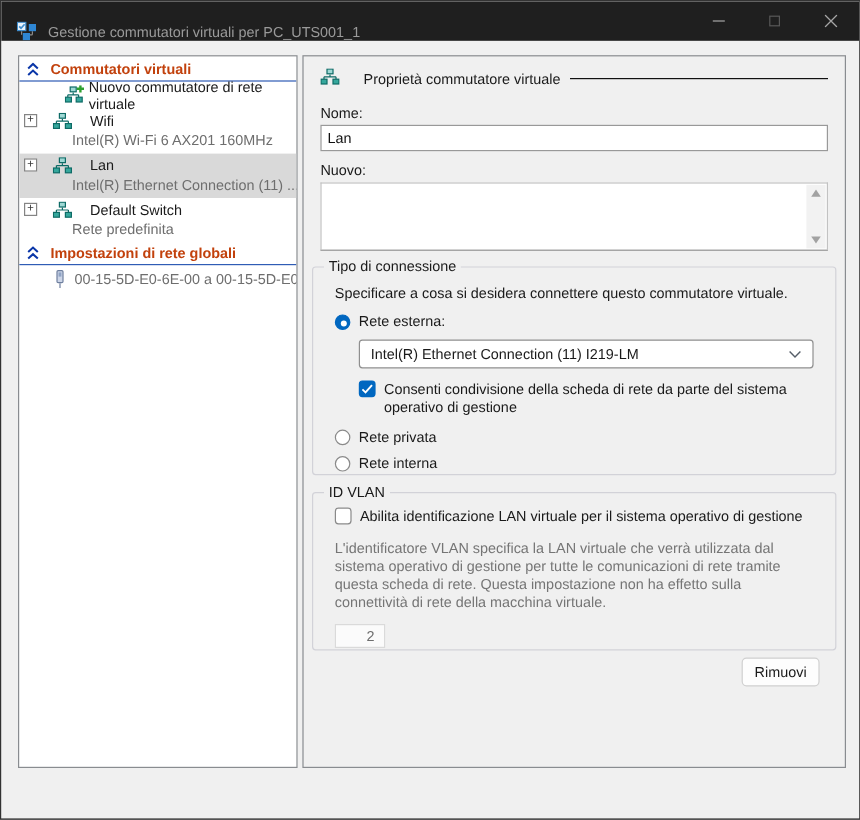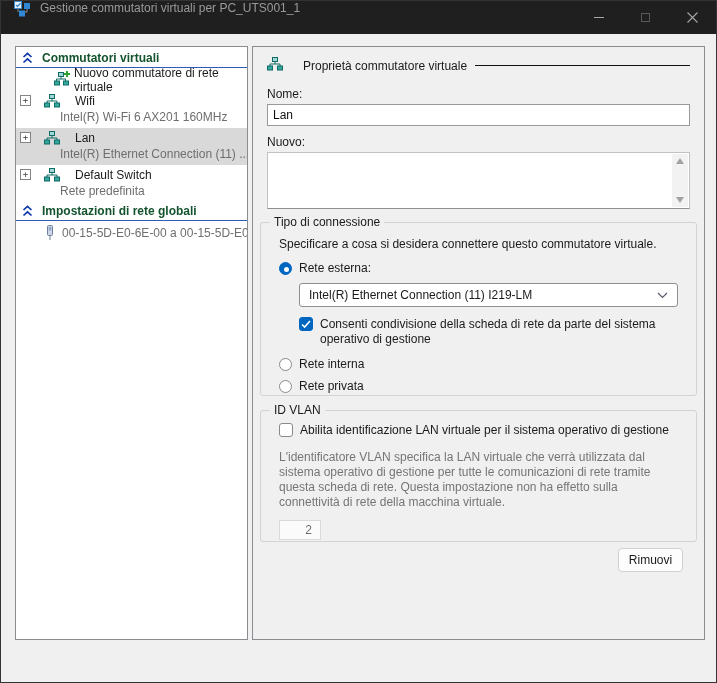--- a/index.html
+++ b/index.html
@@ -3,35 +3,35 @@
 <meta charset="utf-8">
 <style>
   html,body{margin:0;padding:0;background:#000;}
   *{box-sizing:border-box;}
   .window{
     position:relative;width:717px;height:683px;background:#f0f0f0;
     font-family:"Liberation Sans",sans-serif;font-size:12px;color:#1a1a1a;
     border:1px solid #333;overflow:hidden;
   }
   
-  .titlebar{height:33px;background:#1f1f1f;display:flex;align-items:flex-start;}
+  .titlebar{height:33px;background:#1f1f1f;display:flex;align-items:flex-end;}
   .title-icon{margin-left:13px;width:16px;height:16px;flex:0 0 auto;}
   .title-text{margin-left:10px;color:#9a9a9a;font-size:12px;white-space:nowrap;}
   .win-controls{margin-left:auto;display:flex;height:100%;}
   .win-btn{width:47px;height:100%;display:flex;align-items:center;justify-content:center;}
   .glyph-min{width:10px;height:1px;background:#a6a6a6;}
   .glyph-max{width:9px;height:9px;border:1px solid #585858;}
   
   .sidebar{
     position:absolute;left:14px;top:45px;width:233px;height:594px;
     background:#fff;border:1px solid #898c90;overflow:hidden;padding-top:2px;
   }
   .section-header{
     display:flex;align-items:center;height:19px;padding-left:6px;
-    color:#14532d;font-weight:bold;border-bottom:1px solid #2f5cb5;margin-bottom:1px;
+    color:#c2410c;font-weight:bold;border-bottom:1px solid #2f5cb5;margin-bottom:1px;
   }
   .section-header .chev{margin-right:9px;display:flex;}
   .row-new{display:flex;align-items:center;height:22px;padding-left:38px;}
   .row-new .sw-icon{margin-right:4px;}
   .tree-item{position:relative;padding:2px 0 3px 0;}
   .tree-item.selected{background:#d9d9d9;}
   .expander{
     position:absolute;left:4px;top:4px;width:11px;height:11px;background:#fff;
     border:1px solid #848484;font:9px/9px "DejaVu Sans Mono",monospace;color:#3c3c3c;
     display:flex;align-items:center;justify-content:center;
@@ -274,25 +274,25 @@
         <span class="checkbox checked">
           <svg width="10" height="9" viewBox="0 0 10 9">
               <path d="M1 4.5 L3.6 7 L9 1" stroke="#fff" stroke-width="1.6" fill="none"></path>
             </svg>
         </span>
         <span class="check-label" style="max-width:360px;">Consenti condivisione della scheda di rete da parte del sistema operativo di gestione</span>
       </div>
 
       <div class="radio-row">
         <span class="radio"></span>
-        <span>Rete interna</span>
+        <span>Rete privata</span>
       </div>
       <div class="radio-row">
         <span class="radio"></span>
-        <span>Rete privata</span>
+        <span>Rete interna</span>
       </div>
     </div>
 
     <div class="group" style="margin-top:10px;height:132px;padding-top:12px;">
       <span class="group-legend">ID VLAN</span>
 
       <div class="check-row flush">
         <span class="checkbox"></span>
         <span class="check-label">Abilita identificazione LAN virtuale per il sistema operativo di gestione</span>
       </div>

